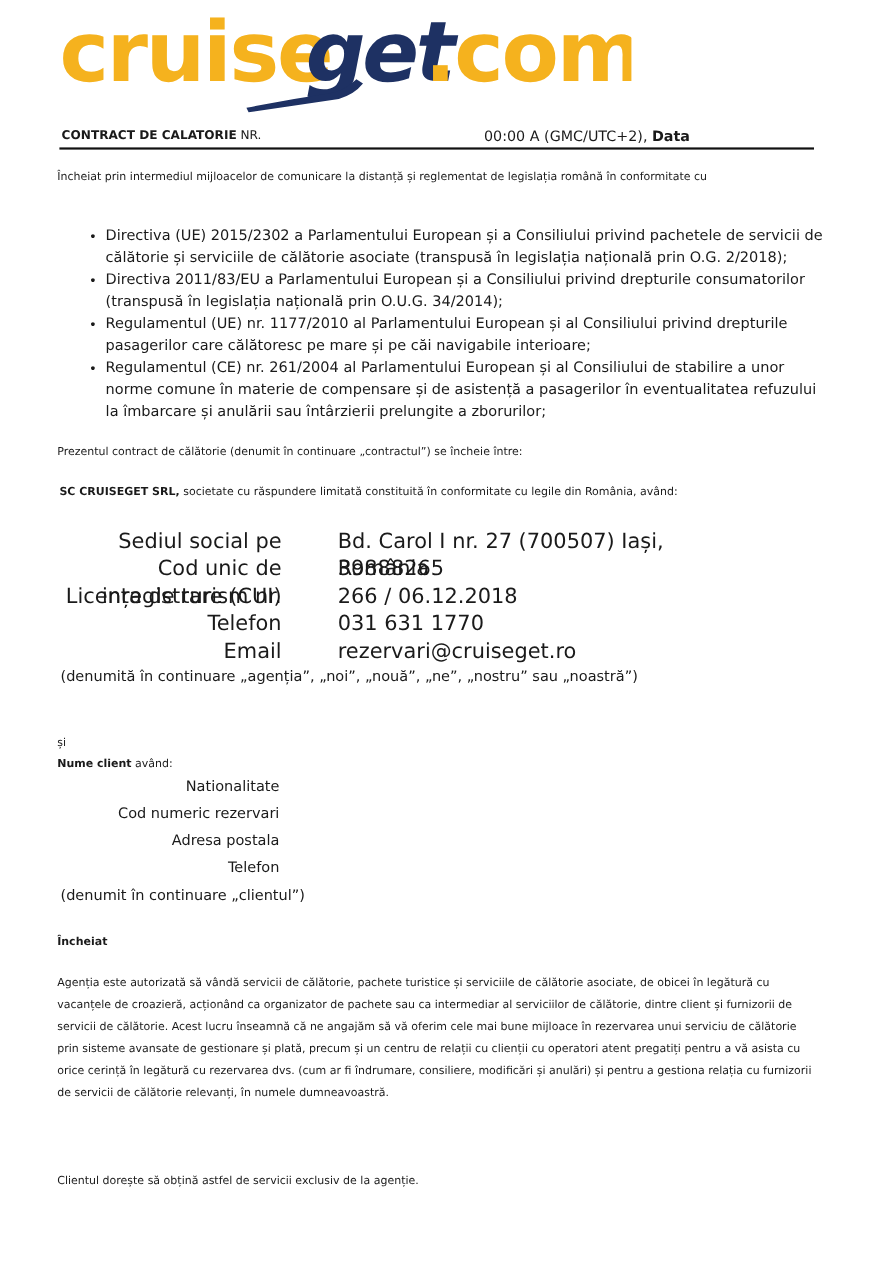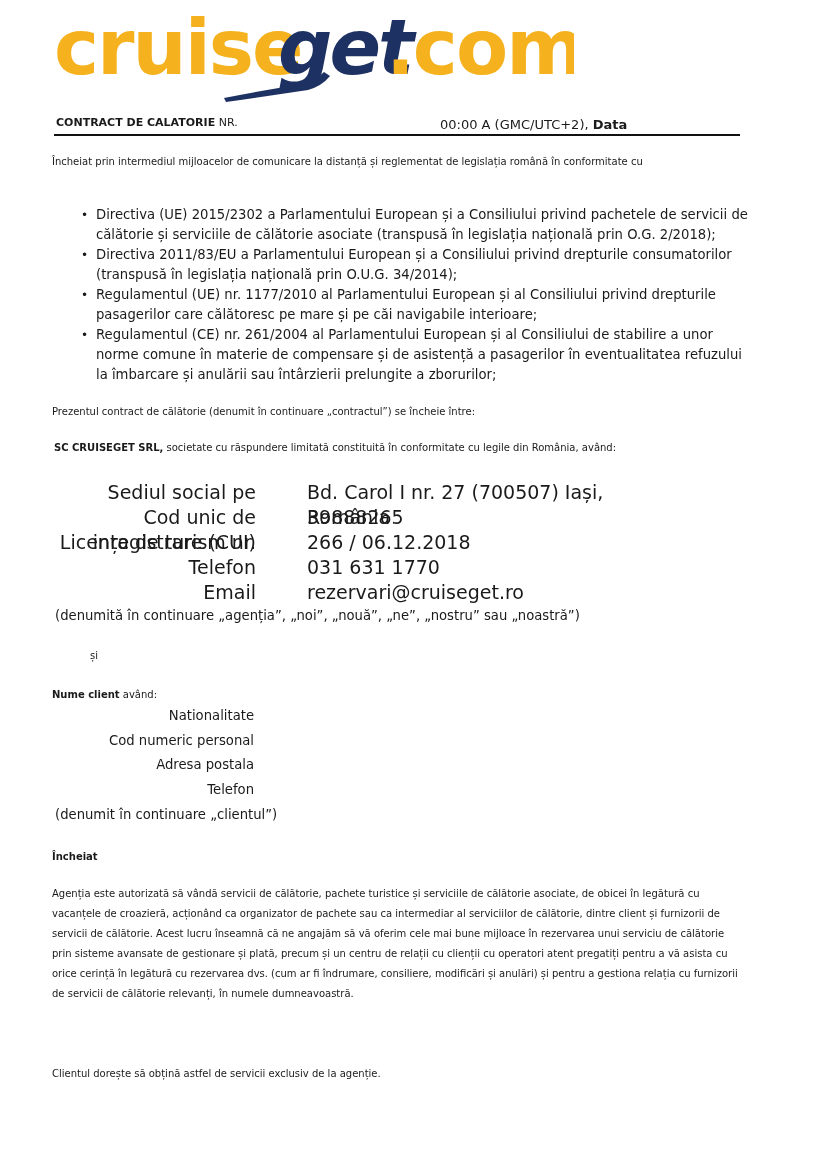--- a/index.html
+++ b/index.html
@@ -95,32 +95,32 @@
     <div class="v">031 631 1770</div>
   </div>
   <div class="row">
     <div class="k">Email</div>
     <div class="v">rezervari@cruiseget.ro</div>
   </div>
 </div>
 
 <div class="note" style="top:608px;">(denumită în continuare „agenția”, „noi”, „nouă”, „ne”, „nostru” sau „noastră”)</div>
 
-<div class="para" style="top:646px;margin-left:38px;">și</div>
+<div class="para" style="top:666px;">și</div>
 
 <div class="para" style="top:685px;">
   <span class="bold">Nume client</span><span> având:</span>
 </div>
 
 <div class="client-kv" style="top:704px;">
   <div class="row">
       <div class="k">Nationalitate</div>
     </div>
   <div class="row">
-      <div class="k">Cod numeric personal</div>
+      <div class="k">Cod numeric rezervari</div>
     </div>
   <div class="row">
       <div class="k">Adresa postala</div>
     </div>
   <div class="row">
       <div class="k">Telefon</div>
     </div>
 </div>
 
 <div class="note" style="top:807px;">(denumit în continuare „clientul”)</div>

